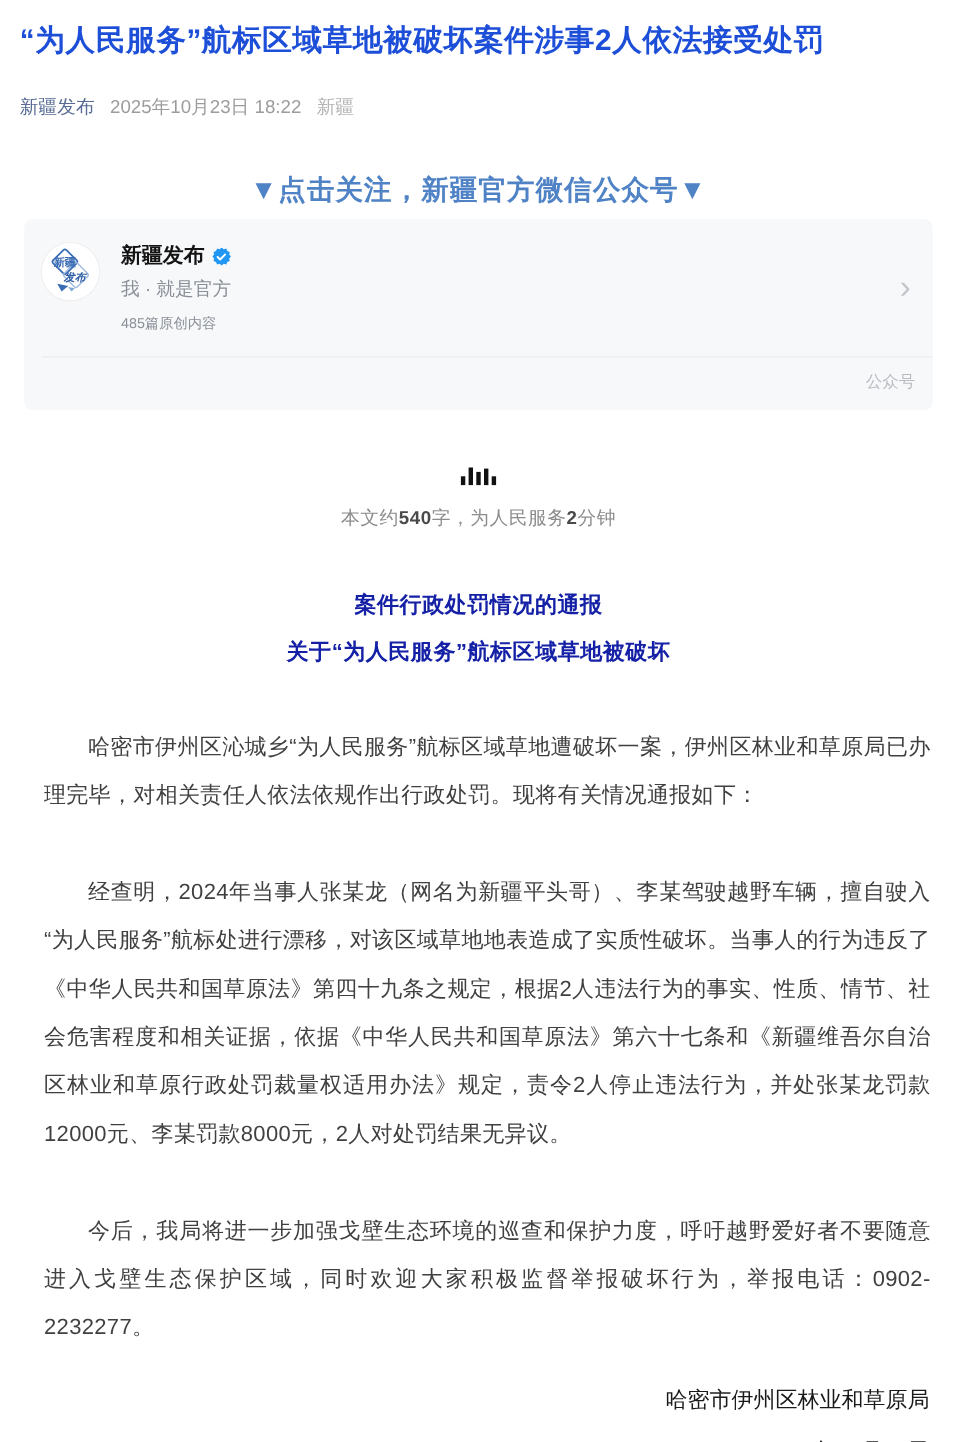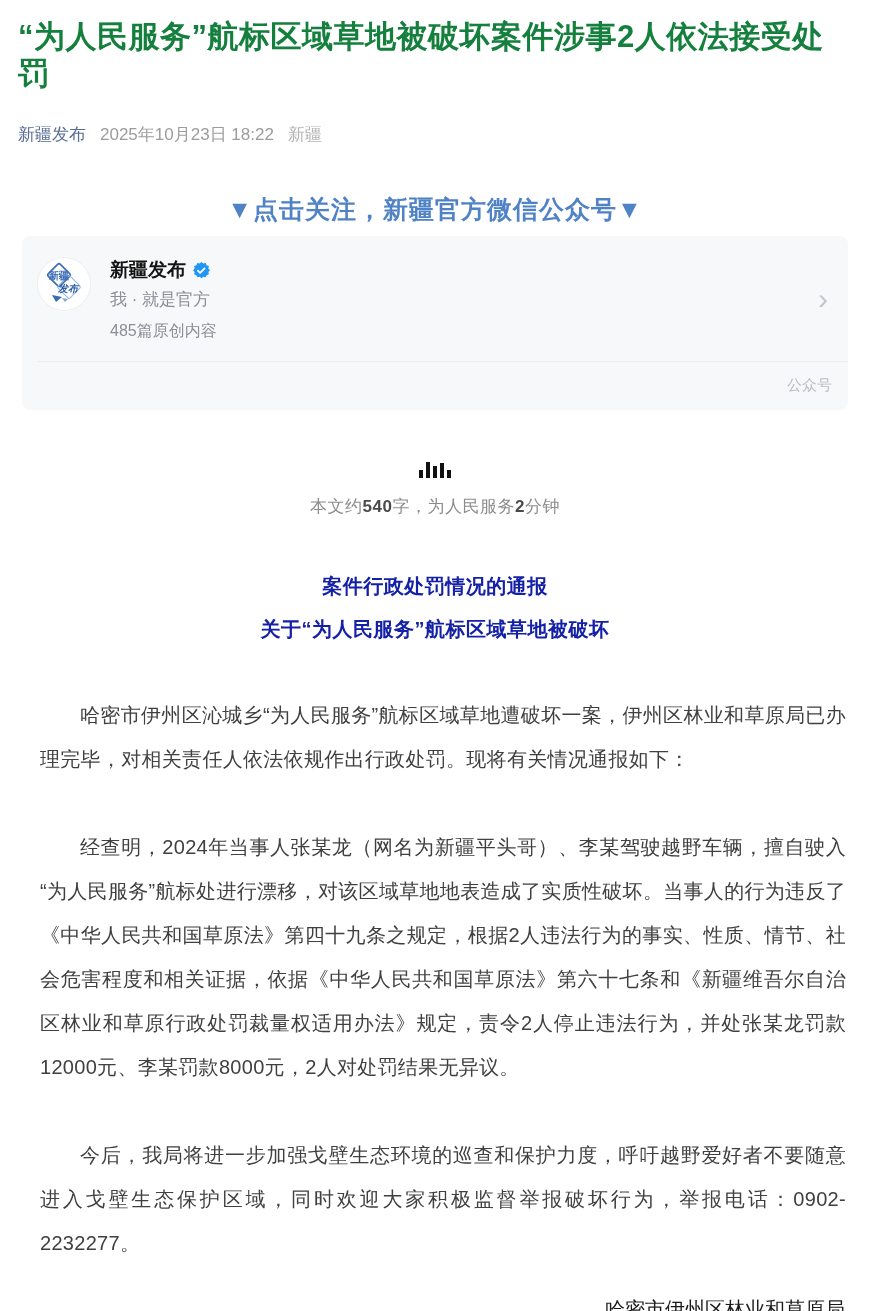--- a/index.html
+++ b/index.html
@@ -9,24 +9,24 @@
     font-family: "Liberation Sans", "DejaVu Sans", sans-serif;
     color: #191919;
     overflow: hidden;
     position: relative;
   }
   .page { width: 870px; height: 1311px; }
 
   
   .title {
     padding: 18px 20px 0 18px;
-    font-size: 31px;
+    font-size: 27px;
     font-weight: 700;
     line-height: 37px;
-    color: #15803d;
+    color: #1d4ed8;
     letter-spacing: 0.5px;
   }
   .byline {
     margin: 17px 18px 0 18px;
     font-size: 17px;
     display: flex;
     align-items: baseline;
     gap: 14px;
     white-space: nowrap;
   }
@@ -65,21 +65,21 @@
     background: #ffffff;
     box-shadow: 0 0 0 1px #eeeeee;
     flex: 0 0 52px;
     overflow: hidden;
   }
   .info { flex: 1; min-width: 0; }
   .name-row { display: flex; align-items: center; gap: 7px; line-height: 24px; }
   .name { font-size: 19px; font-weight: 700; color: #141414; }
   .badge { width: 17px; height: 17px; display: inline-block; }
   .tagline { margin-top: 7px; font-size: 17px; color: #8a8f97; line-height: 22px; }
-  .count   { margin-top: 9px; font-size: 16px; color: #8a8f97; line-height: 22px; }
+  .count   { margin-top: 9px; font-size: 13px; color: #8a8f97; line-height: 22px; }
   .chev {
     position: absolute;
     right: 20px; top: 48px;
     font-size: 30px;
     color: #c3c6cb;
     font-weight: 400;
     line-height: 30px;
   }
   .card-divider {
     margin: 19px 0 0 16px;

